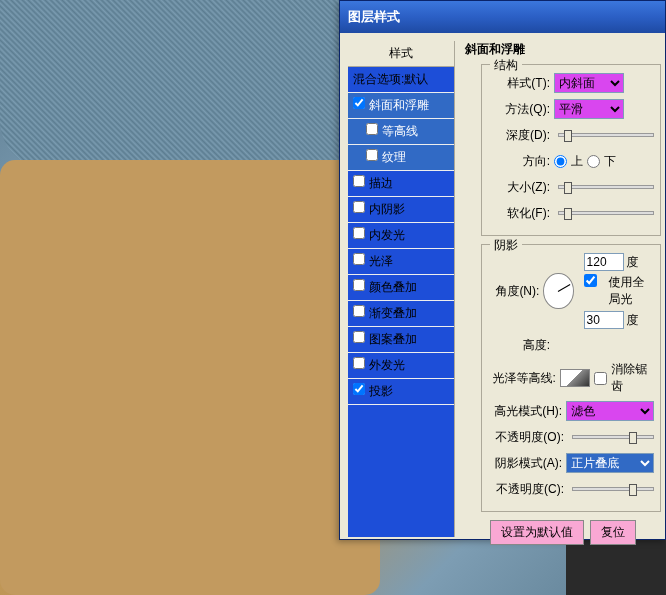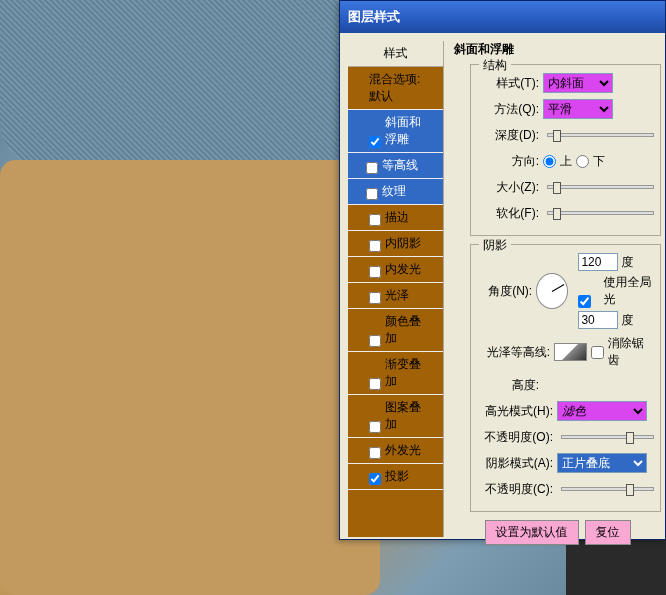--- a/index.html
+++ b/index.html
@@ -4,42 +4,42 @@
 <style>
 * { margin: 0; padding: 0; box-sizing: border-box; }
 body { font-family: "SimSun", "宋体", sans-serif; font-size: 12px; background: #333; width: 666px; height: 595px; overflow: hidden; position: relative; }
 .canvas-bg { position: absolute; width: 666px; height: 595px; background: linear-gradient(135deg, #5a7a8e 0%, #7a9ab0 20%, #c09858 45%, #b88d4f 60%, #7d9db3 80%, #5e7e92 100%); }
 .leather { position: absolute; left: 0; top: 160px; width: 380px; height: 435px; background: #c29a5f; border-radius: 15px; }
 .denim-top { position: absolute; left: 0; top: 0; width: 370px; height: 170px; background: repeating-linear-gradient(45deg, #5c7d91 0px, #7a9bb0 2px, #5c7d91 4px); border-bottom-left-radius: 50px; }
 .dialog { position: absolute; left: 339px; top: 0; width: 327px; height: 540px; background: #ece9d8; border: 1px solid #0a246a; box-shadow: -2px 2px 6px rgba(0,0,0,0.3); }
 .titlebar { height: 26px; background: linear-gradient(to bottom, #3b77dd 0%, #2b5fc5 50%, #1e4aa3 100%); color: #fff; display: flex; align-items: center; padding: 16px 8px; font-size: 13px; font-weight: bold; justify-content: space-between; }
 .watermark { font-size: 10px; font-weight: normal; opacity: 0.9; }
 .dialog-body { display: flex; height: calc(100% - 26px); }
-.style-list { width: 96px; border-right: 1px solid #aca899; background: #a16207; margin: 8px 0 8px 8px; }
+.style-list { width: 107px; border-right: 1px solid #aca899; background: #1d4ed8; margin: 8px 0 8px 8px; }
 .style-header { background: #ece9d8; border-bottom: 1px solid #aca899; padding: 4px 6px; text-align: center; }
-.style-item { padding: 4px 21px; border-bottom: 1px solid #eee; display: flex; align-items: flex-end; gap: 4px; cursor: pointer; }
+.style-item { padding: 4px 5px; border-bottom: 1px solid #eee; display: flex; align-items: flex-start; gap: 4px; cursor: pointer; }
 .style-item.selected { background: #316ac5; color: #fff; }
 .style-item.child { padding-left: 18px; }
 .style-item input[type=checkbox] { width: 12px; height: 12px; }
 .settings { flex: 1; padding: 8px 4px 8px 10px; overflow: hidden; }
 .page-title { font-weight: bold; margin-bottom: 6px; }
 .group { border: 1px solid #aca899; padding: 8px 6px 6px 6px; margin-bottom: 8px; position: relative; margin-left: 16px; }
 .group-label { position: absolute; top: -8px; left: 8px; background: #ece9d8; padding: 0 4px; }
 .row { display: flex; align-items: center; margin-bottom: 6px; gap: 4px; min-height: 20px; }
 .row label { width: 62px; text-align: right; }
 .row label.wide { width: 76px; }
 select { font-size: 12px; height: 20px; width: 70px; border: 1px solid #7f9db9; background: #d946ef; }
 input[type=text] { font-size: 12px; height: 18px; width: 40px; border: 1px solid #7f9db9; padding: 0 2px; }
 input[type=radio] { vertical-align: middle; }
 .slider { flex: 1; height: 4px; background: #ddd; border: 1px solid #999; position: relative; margin-left: 4px; max-width: 130px; }
 .slider-thumb { position: absolute; left: 5%; top: -4px; width: 8px; height: 12px; background: #ece9d8; border: 1px solid #555; }
 .angle-dial { width: 36px; height: 36px; border: 1px solid #888; border-radius: 50%; position: relative; background: #fff; }
 .angle-dial::after { content: ""; position: absolute; left: 50%; top: 50%; width: 14px; height: 1px; background: #000; transform: rotate(-30deg); transform-origin: left center; }
 .swatch { width: 34px; height: 18px; border: 1px solid #888; background: linear-gradient(135deg, #fff 0%, #fff 48%, #888 50%, #333 100%); }
-.checkbox-row { display: flex; align-items: flex-end; gap: 12px; }
+.checkbox-row { display: flex; align-items: flex-start; gap: 12px; }
 .btn-row { display: flex; gap: 6px; justify-content: center; margin-top: 4px; }
 .btn { background: #f9a8d4; border: 1px solid #888; padding: 3px 10px; font-size: 12px; cursor: pointer; }
 .dark-strip { position: absolute; right: 0; bottom: 0; width: 100px; height: 55px; background: #2a2a2a; }
 </style>
 </head>
 <body>
 
 <div class="canvas-bg">
   <div class="denim-top"></div>
   <div class="leather"></div>
@@ -161,32 +161,32 @@
             <div class="checkbox-row">
               <input type="checkbox" checked="" style="">
               <span>使用全局光</span>
             </div>
             <div style="display:flex;gap:3px;align-items:center;">
               <input type="text" value="30" style="">
               <span>度</span>
             </div>
           </div>
         </div>
+        <div class="row" style="margin-left:-14px;">
+          <label style="width:76px;">高度:</label>
+        </div>
         <div class="row">
           <label class="wide">光泽等高线:</label>
           <div class="swatch"></div>
           <input type="checkbox" style="">
           <span>消除锯齿</span>
         </div>
-        <div class="row" style="margin-left:-14px;">
-          <label style="width:76px;">高度:</label>
-        </div>
         <div class="row">
           <label class="wide">高光模式(H):</label>
-          <select style="width:90px;font-style:italic;"><option>滤色</option></select>
+          <select style="width:90px;"><option>滤色</option></select>
         </div>
         <div class="row">
           <label class="wide">不透明度(O):</label>
           <div class="slider">
               <div class="slider-thumb" style="left:70%"></div>
             </div>
         </div>
         <div class="row">
           <label class="wide">阴影模式(A):</label>
           <select style="width:90px;background:#316ac5;color:#fff;"><option>正片叠底</option></select>

